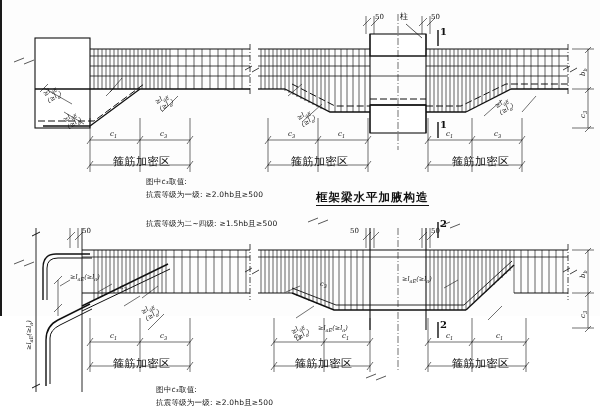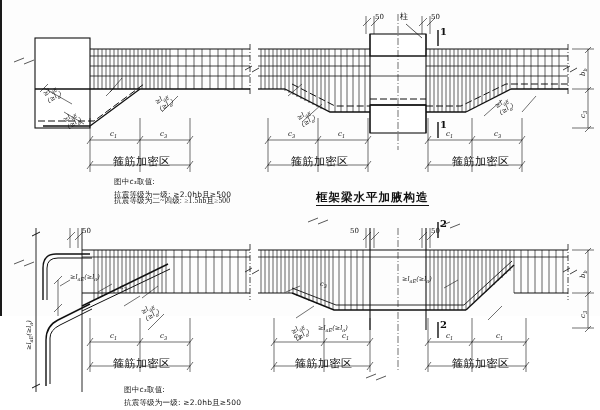--- a/index.html
+++ b/index.html
@@ -6,21 +6,21 @@
   body{width:600px;height:410px;overflow:hidden;
        font-family:"DejaVu Sans","Liberation Sans",sans-serif;color:#111;}
   #sheet{position:relative;width:600px;height:316px;background:#fdfdfd;
          border-left:2px solid #1a1a1a;box-sizing:border-box;}
   .lbl{position:absolute;white-space:nowrap;line-height:1;color:#111;}
   .cn{font-family:"DejaVu Sans","Liberation Sans",sans-serif;}
   .dim{font-size:7px;font-style:italic;font-family:"DejaVu Serif","Liberation Serif",serif;}
   .dim sub{font-size:5px;font-style:italic;}
   .num{font-size:7px;font-family:"DejaVu Serif","Liberation Serif",serif;}
   .zone{font-size:11px;letter-spacing:.5px;}
-  .note{font-size:7.5px;letter-spacing:.2px;}
+  .note{font-size:7.5px;letter-spacing:.2px;margin-left:32px;}
   .title{font-size:11.5px;font-weight:bold;letter-spacing:1px;
          border-bottom:1px solid #111;padding-bottom:1px;}
   .secmk{font-size:10px;font-family:"DejaVu Serif","Liberation Serif",serif;font-weight:bold;}
   svg{position:absolute;left:0;top:0;}
   .rot{transform-origin:0 0;}
 </style>
 </head>
 <body>
 
 <div id="sheet">
@@ -353,21 +353,21 @@
 <div class="lbl cn zone" style="left:450px;top:156px;">箍筋加密区</div>
 
 <div class="lbl dim rot" style="left:40px;top:92px;transform:rotate(-33deg);font-size:6.5px;">≥l<sub>aE</sub><br>(≥l<sub>a</sub>)</div>
 <div class="lbl dim rot" style="left:60px;top:118px;transform:rotate(-33deg);font-size:6.5px;">≥l<sub>aE</sub><br>(≥l<sub>a</sub>)</div>
 <div class="lbl dim rot" style="left:152px;top:100px;transform:rotate(-33deg);font-size:6.5px;">≥l<sub>aE</sub><br>(≥l<sub>a</sub>)</div>
 <div class="lbl dim rot" style="left:294px;top:116px;transform:rotate(-33deg);font-size:6.5px;">≥l<sub>aE</sub><br>(≥l<sub>a</sub>)</div>
 <div class="lbl dim rot" style="left:492px;top:104px;transform:rotate(-33deg);font-size:6.5px;">≥l<sub>aE</sub><br>(≥l<sub>a</sub>)</div>
 
 <div class="lbl cn note" style="left:112px;top:178px;">图中c₃取值:</div>
 <div class="lbl cn note" style="left:112px;top:191px;">抗震等级为一级: ≥2.0hb且≥500</div>
-<div class="lbl cn note" style="left:112px;top:197px;font-family:Liberation Serif, serif;">抗震等级为二~四级: ≥1.5hb且≥500</div>
+<div class="lbl cn note" style="left:112px;top:220px;">抗震等级为二~四级: ≥1.5hb且≥500</div>
 
 <div class="lbl cn title" style="left:314px;top:192px;">框架梁水平加腋构造</div>
 
 <div class="lbl num" style="left:80px;top:228px;">50</div>
 <div class="lbl num" style="left:348px;top:228px;">50</div>
 <div class="lbl num" style="left:429px;top:228px;">50</div>
 <div class="lbl secmk" style="left:438px;top:219px;">2</div>
 <div class="lbl secmk" style="left:438px;top:320px;">2</div>
 
 <div class="lbl dim rot" style="left:578px;top:278px;transform:rotate(-90deg);">b<sub>b</sub></div>

